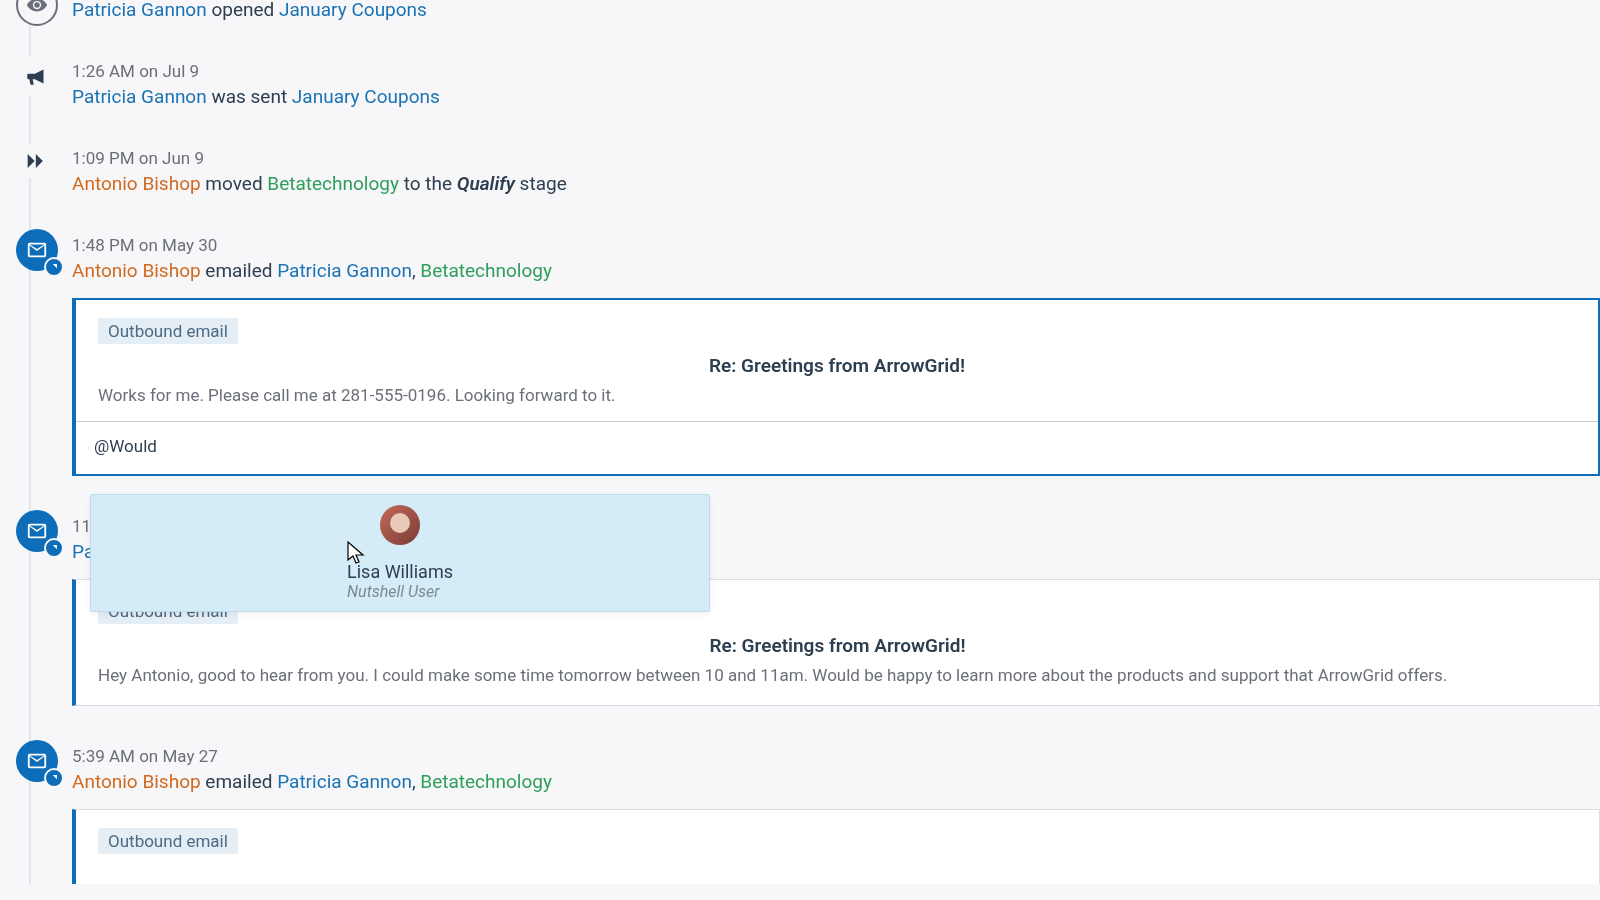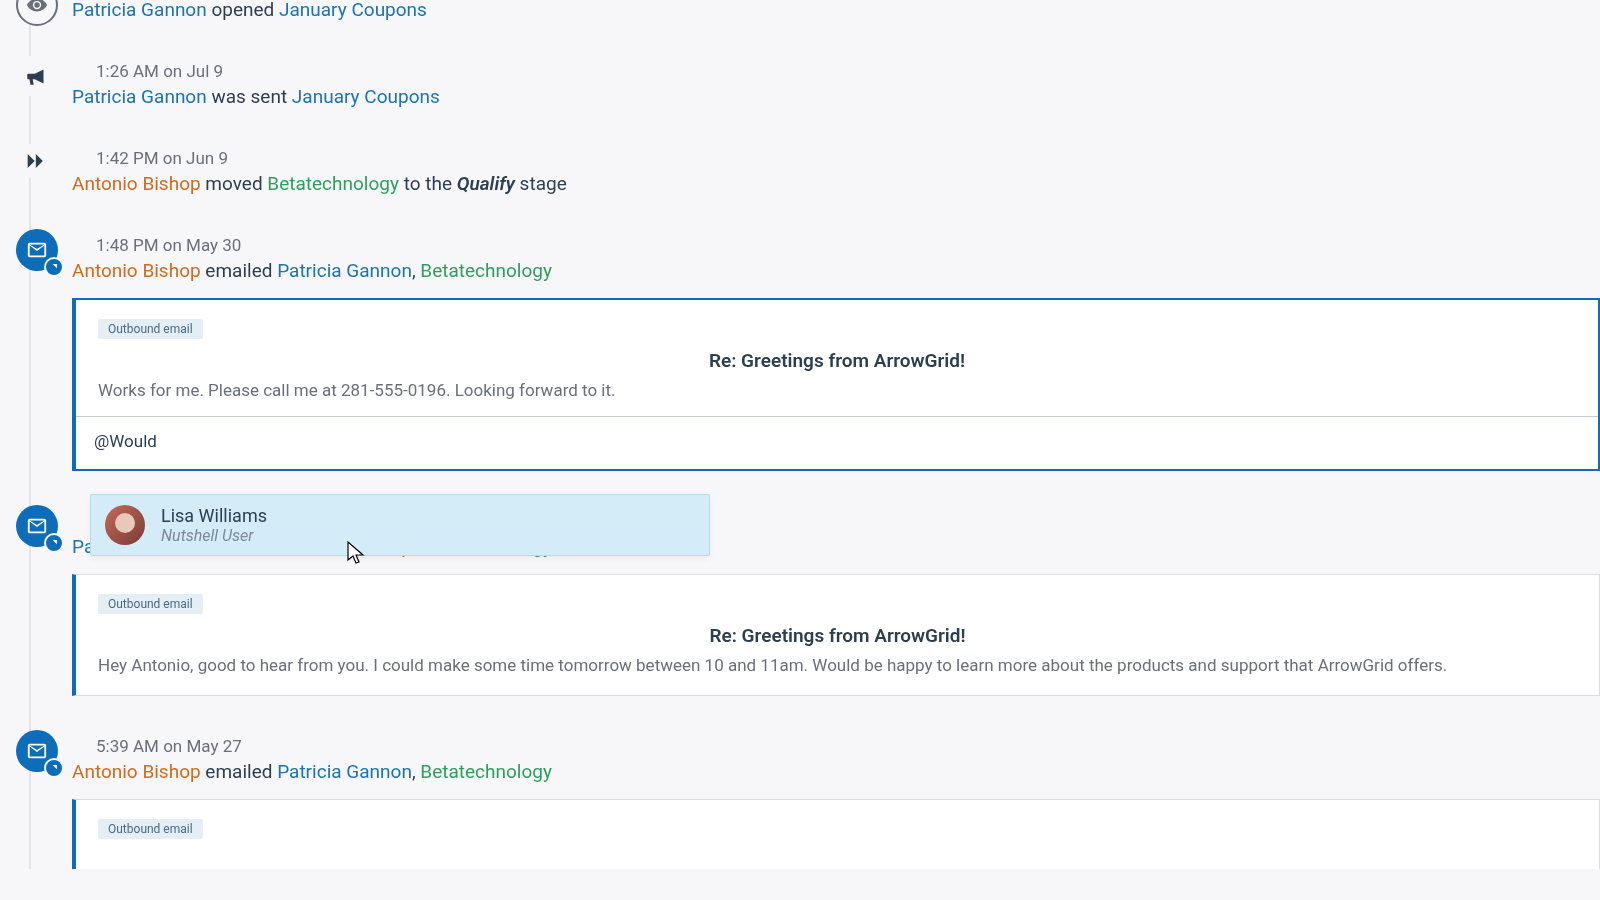--- a/index.html
+++ b/index.html
@@ -78,21 +78,20 @@
     height: 34px;
     background: #f7f7fa;
     display:flex;align-items:center;justify-content:center;
     z-index:2;
   }
   .chev-badge svg { fill:#2d3e50; }
   .ts {
     color: #6b6f7a;
     font-size: 17px;
     margin-bottom: 4px;
-    margin-left: 24px;
   }
   .line {
     font-size: 19px;
     color: #2d3e50;
   }
   .link-blue { color: #1b73b3; }
   .link-orange { color: #d16a1e; }
   .link-green { color: #2e9e5b; }
   .bold { font-weight: 600; font-style: italic; }
   .card {
@@ -105,21 +104,21 @@
   }
   .card.active {
     border: 2px solid #0d6db8;
     border-left: 4px solid #0d6db8;
   }
   .badge-out {
     display: inline-block;
     background: #e6eef5;
     color: #4a6a85;
     padding: 3px 10px;
-    font-size: 12px;
+    font-size: 17px;
     border-radius: 2px;
     margin-bottom: 10px;
   }
   .subject {
     font-size: 19px;
     font-weight: 600;
     color: #2d3e50;
     margin-bottom: 8px;
     text-align: center;
   }
@@ -143,20 +142,21 @@
     width: 620px;
     background: #d4ecf7;
     border: 1px solid #b9dceb;
     border-radius: 2px;
     padding: 10px 14px;
     display: flex;
     align-items: center;
     gap: 16px;
     z-index: 10;
     box-shadow: 0 2px 6px rgba(0,0,0,0.06);
+    flex-direction: column;
   }
   .avatar {
     width: 40px; height: 40px; border-radius: 50%;
     background: linear-gradient(135deg,#c46a5a 0%, #7a3b34 100%);
     flex-shrink:0;
     position: relative;
     overflow: hidden;
   }
   .avatar::after{
     content:"";
@@ -205,21 +205,21 @@
       <a class="link-blue">Patricia Gannon</a><span> was sent </span><a class="link-blue">January Coupons</a>
     </div>
   </div>
 
   <div class="entry">
     <div class="chev-badge">
       <svg width="28" height="28" viewBox="0 0 24 24">
           <path d="M4 6l6 6-6 6V6zm7 0l6 6-6 6V6z"></path>
         </svg>
     </div>
-    <div class="ts">1:42 PM on Jun 9</div>
+    <div class="ts">1:09 PM on Jun 9</div>
     <div class="line">
       <a class="link-orange">Antonio Bishop</a><span> moved </span><a class="link-green">Betatechnology</a><span> to the </span><span class="bold">Qualify</span><span> stage</span>
     </div>
   </div>
 
   <div class="entry">
     <div class="icon-circle blue">
       <svg width="22" height="22" viewBox="0 0 24 24">
           <path d="M4 4h16a2 2 0 0 1 2 2v12a2 2 0 0 1-2 2H4a2 2 0 0 1-2-2V6a2 2 0 0 1 2-2zm8 9L4 7v11h16V7l-8 6zm0-2l8-5H4l8 5z"></path>
         </svg>

